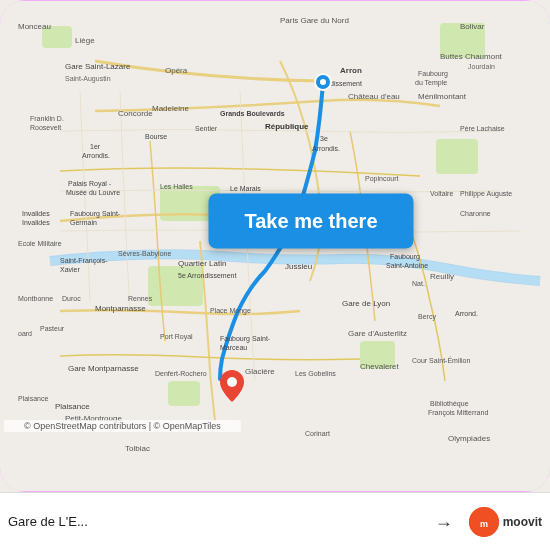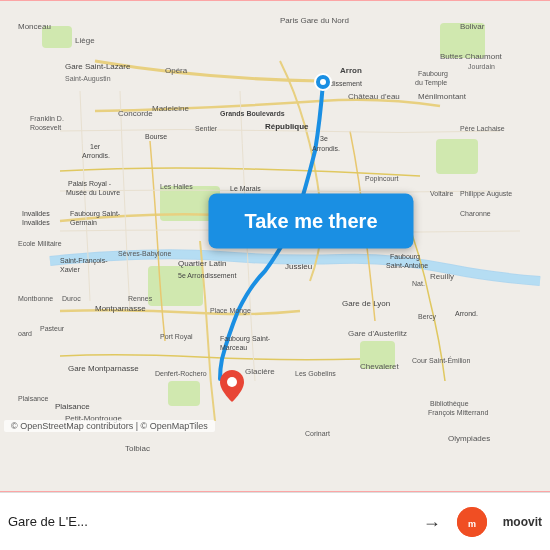--- a/index.html
+++ b/index.html
@@ -18,21 +18,22 @@
       flex-direction: column;
       position: relative;
     }
 
     
     .map-area {
       width: 100%;
       flex: 1;
       position: relative;
       overflow: hidden;
-      background: #fca5a5;
+      background: #f0abfc;
+      border-radius: 25px;
     }
 
     
     .map-svg {
       width: 100%;
       height: 100%;
       position: absolute;
       top: 0; left: 0;
     }
 
@@ -78,21 +79,21 @@
 
     
     .attribution {
       position: absolute;
       bottom: 60px;
       left: 4px;
       font-size: 9px;
       color: #555;
       z-index: 10;
       background: rgba(255,255,255,0.7);
-      padding: 1px 7px;
+      padding: 1px 20px;
       border-radius: 2px;
       text-align: center;
     }
 
     
     .bottom-bar {
       width: 100%;
       height: 58px;
       background: #fff;
       display: flex;
@@ -149,21 +150,21 @@
       justify-content: center;
       color: white;
       font-size: 8px;
       font-weight: bold;
     }
 
     .moovit-text {
       font-size: 12px;
       font-weight: bold;
       color: #333;
-      margin-left: 16px;
+      margin-left: 4px;
     }
   </style>
 </head>
 <body>
 
 <div class="container">
 
   <div class="map-area">
 
     <svg class="map-svg" viewBox="0 0 550 490" xmlns="http://www.w3.org/2000/svg">

